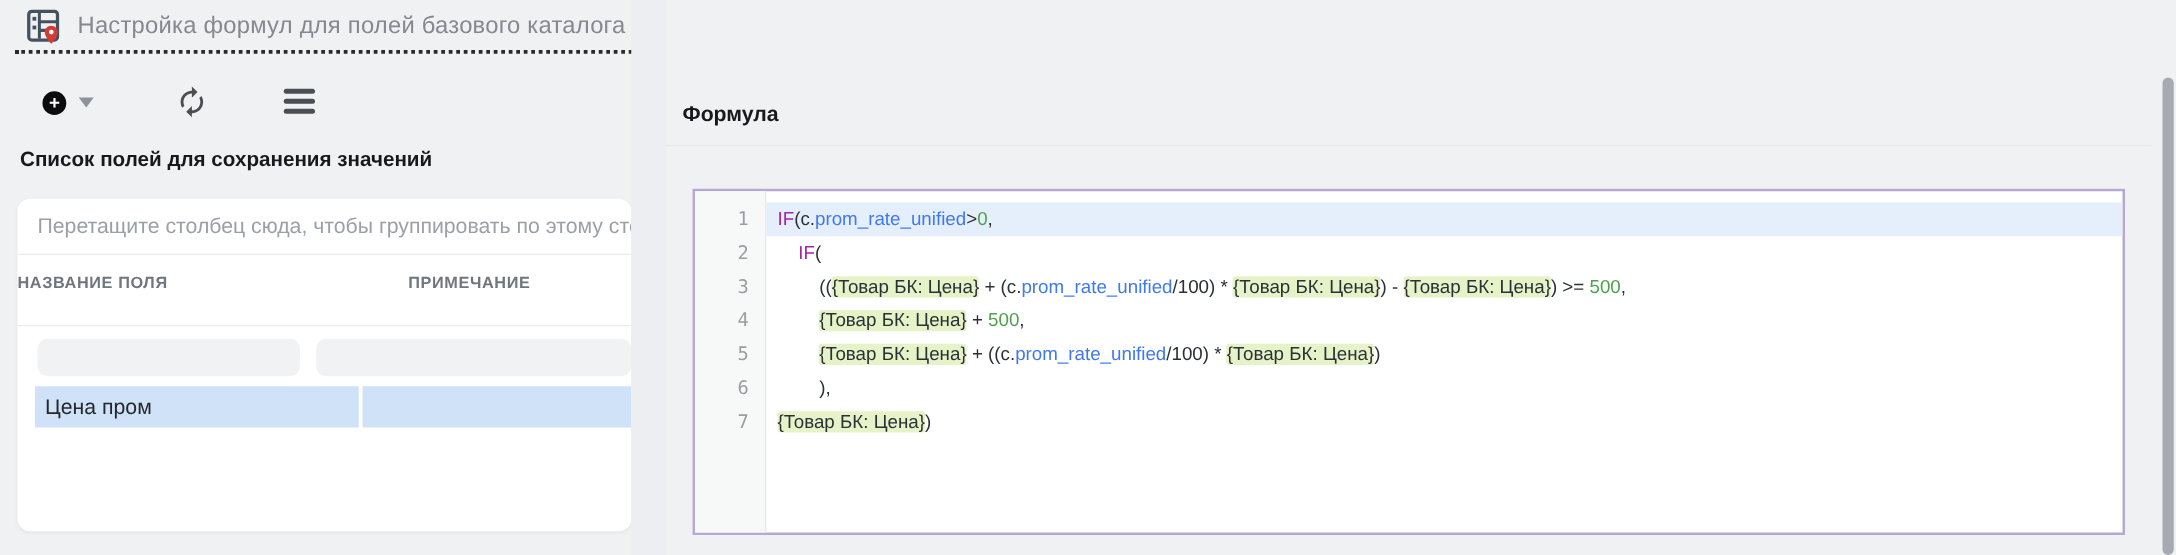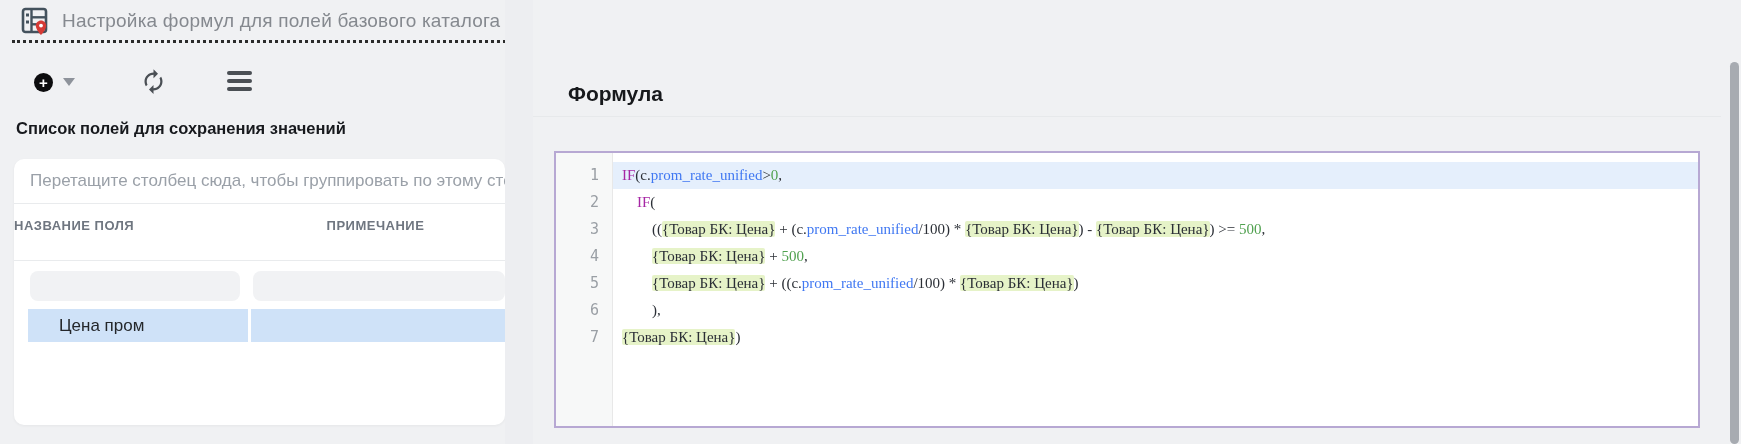--- a/index.html
+++ b/index.html
@@ -37,37 +37,37 @@
   .col-headers .col2{flex:1;text-align:center;}
   .filter-row{display:flex;gap:13px;padding:10px 0 0 16px;}
   .filter-row input{height:30px;border:none;outline:none;background:var(--filter-bg,#f1f2f4);
                     border-radius:8px;box-sizing:border-box;padding:0 10px;font-size:15px;}
   .filter-name{width:210px;}
   .filter-note{width:252px;}
   .table-body{margin-top:8px;}
   .data-row{display:flex;gap:3px;height:33px;margin-left:14px;cursor:pointer;}
   .data-row .cell{background:transparent;}
   .data-row.selected .cell{background:var(--row-selected,#cfe2f8);}
-  .cell.name{width:220px;line-height:33px;padding-left:31px;box-sizing:border-box;
+  .cell.name{width:259px;line-height:33px;padding-left:8px;box-sizing:border-box;
              font-size:17px;color:var(--text-dark,#24272b);}
   .cell.note{flex:1;}
 
   
   .splitter{position:absolute;left:505px;top:0;width:28px;height:444px;background:#edeef1;}
 
   
-  .panel-title{position:absolute;left:568px;top:82px;font-size:21px;font-weight:700;color:#17191c;}
+  .panel-title{position:absolute;left:546px;top:82px;font-size:17px;font-weight:700;color:#17191c;}
   .panel-divider{position:absolute;left:533px;top:116px;width:1188px;height:1px;background:#e7e9eb;}
   .editor{position:absolute;left:554px;top:151px;width:1146px;height:277px;box-sizing:border-box;
           border:2px solid var(--editor-border,#b7a8d3);background:#fff;display:flex;cursor:text;}
   .gutter{width:57px;box-sizing:border-box;background:var(--gutter-bg,#f7f8f8);
           border-right:1px solid #e8e8e8;padding:9px 13px 0 0;text-align:right;
           font-family:"DejaVu Sans Mono",monospace;font-size:15px;line-height:27px;
           color:var(--gutter-text,#9a9fa5);}
-  .code{flex:1;padding-top:9px;font-family:Liberation Serif, serif;font-size:15px;
+  .code{flex:1;padding-top:9px;font-family:Liberation Sans, sans-serif;font-size:15px;
         line-height:27px;color:var(--code-text,#2b2f36);white-space:pre;overflow:hidden;}
   .code-line{padding-left:9px;}
   .code-line.active{background:var(--active-line,#e5effc);}
   .tok-kw{color:var(--kw,#a626a4);}
   .tok-prop{color:var(--prop,#4078f2);}
   .tok-num{color:var(--num,#50a14f);}
   .tok-field{background:var(--field-bg,#e6f3c8);border-radius:2px;}
 
   
   .v-scrollbar{position:absolute;left:1730px;top:62px;width:9px;height:382px;border-radius:5px;

